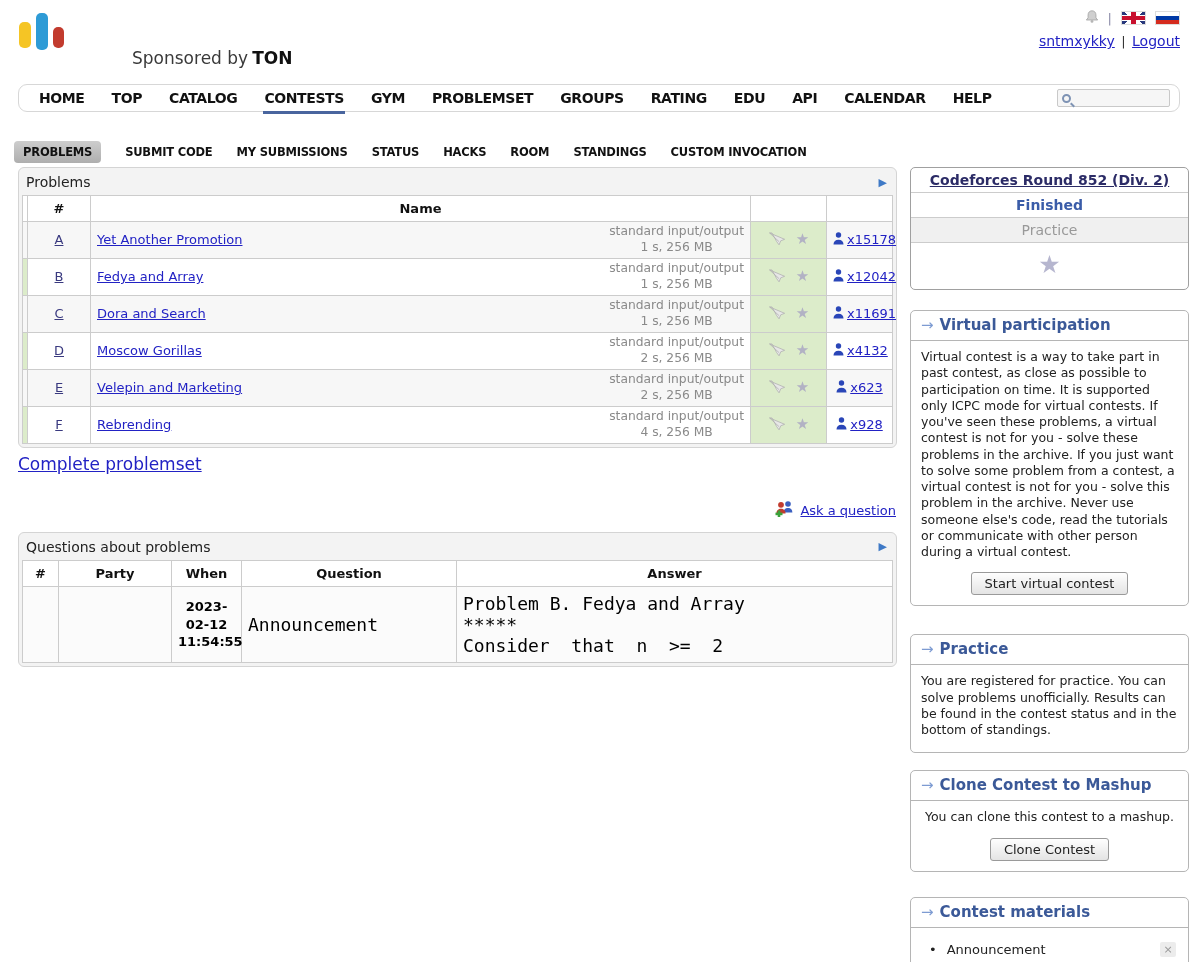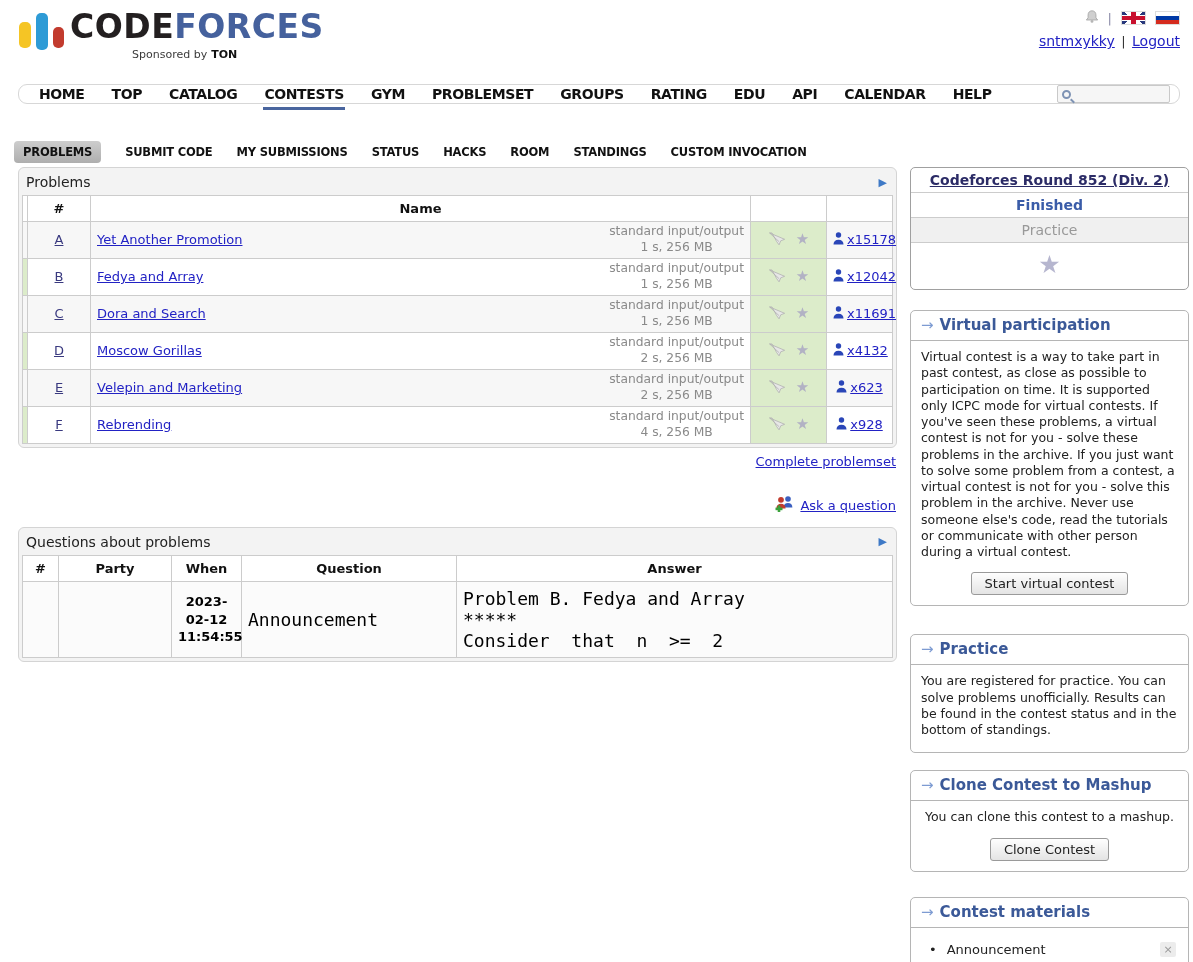--- a/index.html
+++ b/index.html
@@ -7,42 +7,42 @@
   .page { position:relative; width:1193px; height:962px; background:#fff; overflow:hidden; }
 
   
   .logo { position:absolute; left:18px; top:6px; width:300px; height:66px; cursor:pointer; }
   .bar { position:absolute; border-radius:5px; }
   .bar-y { left:1px;  top:16px; width:12px; height:26px; background:#f5c525; }
   .bar-b { left:18px; top:7px;  width:12px; height:37px; background:#2e9bd6; }
   .bar-r { left:35px; top:21px; width:11px; height:21px; background:#c23b2e; }
   .logo-text { position:absolute; left:52px; top:1px; font-size:33px; font-weight:bold; letter-spacing:0.5px; color:#231f20; }
   .logo-text .forces { color:#45619d; }
-  .sponsored { position:absolute; left:114px; top:42px; font-size:11px; color:#3a3a3a; }
+  .sponsored { position:absolute; left:114px; top:42px; font-size:17px; color:#3a3a3a; }
   .sponsored b { color:#111; margin-left:4px; }
 
   .top-right { position:absolute; right:13px; top:10px; text-align:right; }
   .tr-line1 { display:flex; justify-content:flex-end; align-items:center; gap:9px; height:16px; }
   .tr-sep { color:#8a8aa8; font-size:13px; }
   .flag { width:25px; height:14px; border:1px solid #ddd; display:inline-block; }
   .flag-uk { background:
       linear-gradient(90deg, transparent 41%, #c8102e 41%, #c8102e 59%, transparent 59%),
       linear-gradient( 0deg, transparent 36%, #c8102e 36%, #c8102e 64%, transparent 64%),
       linear-gradient(90deg, transparent 33%, #fff 33%, #fff 67%, transparent 67%),
       linear-gradient( 0deg, transparent 28%, #fff 28%, #fff 72%, transparent 72%),
       linear-gradient( 45deg, transparent 42%, #fff 42%, #fff 58%, transparent 58%),
       linear-gradient(-45deg, transparent 42%, #fff 42%, #fff 58%, transparent 58%),
       #28387c; }
   .flag-ru { background:linear-gradient(#fff 33%, #0039a6 33% 66%, #d52b1e 66%); }
   .tr-line2 { margin-top:7px; font-size:14px; }
   a { color:#2222c4; }
   .tr-line2 .tr-sep { color:#333; margin:0 2px; }
 
   
-  .navbar { position:absolute; left:18px; top:84px; width:1162px; height:20px;
+  .navbar { position:absolute; left:18px; top:84px; width:1162px; height:28px;
             border:1px solid #d7d7d7; border-radius:9px; display:flex; align-items:center;
             padding-left:20px; gap:27px; background:#fff; }
   .nav-item { position:relative; font-size:14px; font-weight:bold; letter-spacing:-0.4px;
               color:#111; text-decoration:none; white-space:nowrap; }
   .nav-item.active::after { content:""; position:absolute; left:-1px; right:-1px; bottom:-8px;
               height:3px; background:#49659e; }
   .searchbox { margin-left:auto; margin-right:9px; width:113px; height:18px; background:#f6f6f6;
                border:1px solid #c9c9c9; border-radius:2px; display:flex; align-items:center; padding-left:4px; }
   .mag { position:relative; width:9px; height:9px; border:2px solid #7e93b4; border-radius:50%; display:inline-block; }
   .mag::after { content:""; position:absolute; width:5px; height:2px; background:#7e93b4;
@@ -74,21 +74,21 @@
   td.letter a, .prob-name a { color:#39397f; }
   .prob-cell { display:flex; align-items:center; }
   .constraints { margin-left:auto; text-align:center; color:#8a8a8a; font-size:12.3px;
                  line-height:1.3; white-space:nowrap; }
   .icon-pair { display:flex; justify-content:center; align-items:center; gap:9px; }
   .star-glyph { color:#b2b2c4; font-size:15px; line-height:1; }
   td.solved { text-align:center; }
   .solved-wrap { display:inline-flex; align-items:center; gap:3px; }
   .solved-wrap a { font-size:13px; }
 
-  .below-link { display:block; text-align:right; margin:6px 1px 0 0; font-size:13px; }
+  .below-link { display:block; text-align:left; margin:6px 1px 0 0; font-size:17px; }
   .ask-row { display:flex; justify-content:flex-end; align-items:center; gap:5px; margin:26px 1px 11px 0; }
   .ask-row a { font-size:13px; }
 
   .q-when { font-weight:bold; text-align:center; font-size:13px; line-height:1.35; }
   .mono { font-family:"DejaVu Sans Mono","Liberation Mono",monospace; font-size:18px; white-space:pre-wrap; }
   .q-row td { background:#fbfbfb; padding:6px; }
   .q-row { height:56px; }
 
   
   .sidebar { position:absolute; left:910px; top:167px; width:279px; }
@@ -119,21 +119,20 @@
 </style>
 </head>
 <body>
 
 <div class="page">
 
   <div class="logo">
     <span class="bar bar-y"></span>
     <span class="bar bar-b"></span>
     <span class="bar bar-r"></span>
-    <div class="logo-text"><span>CODE</span><span class="forces">FORCES</span></div>
     <div class="sponsored"><span>Sponsored by</span><b>TON</b></div>
   </div>
 
   <div class="top-right">
     <div class="tr-line1">
       <span>
         <svg width="14" height="15" viewBox="0 0 16 16">
             <path d="M8 1.5c2.8 0 4.5 2 4.5 4.8v3.2l2 2.5H1.5l2-2.5V6.3C3.5 3.5 5.2 1.5 8 1.5z" fill="#cfcfcf" stroke="#a8a8a8"></path>
             <circle cx="8" cy="13.6" r="1.6" fill="#b5b5b5"></circle>
           </svg>

